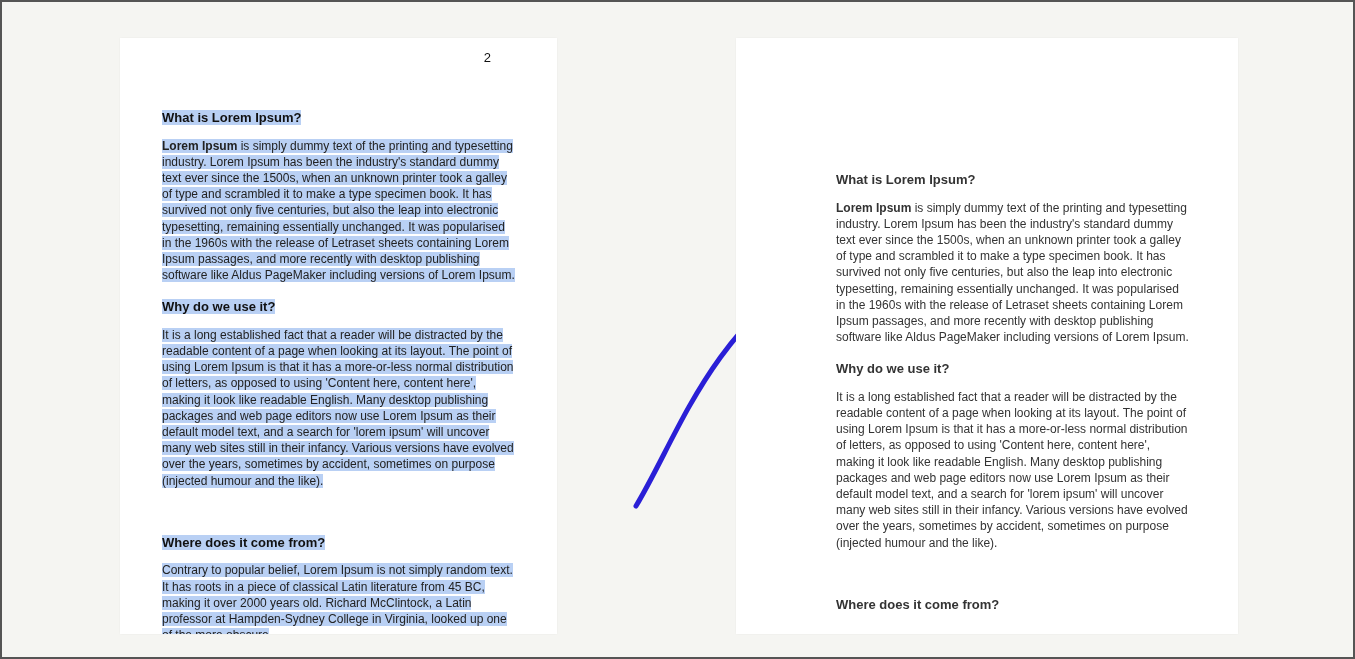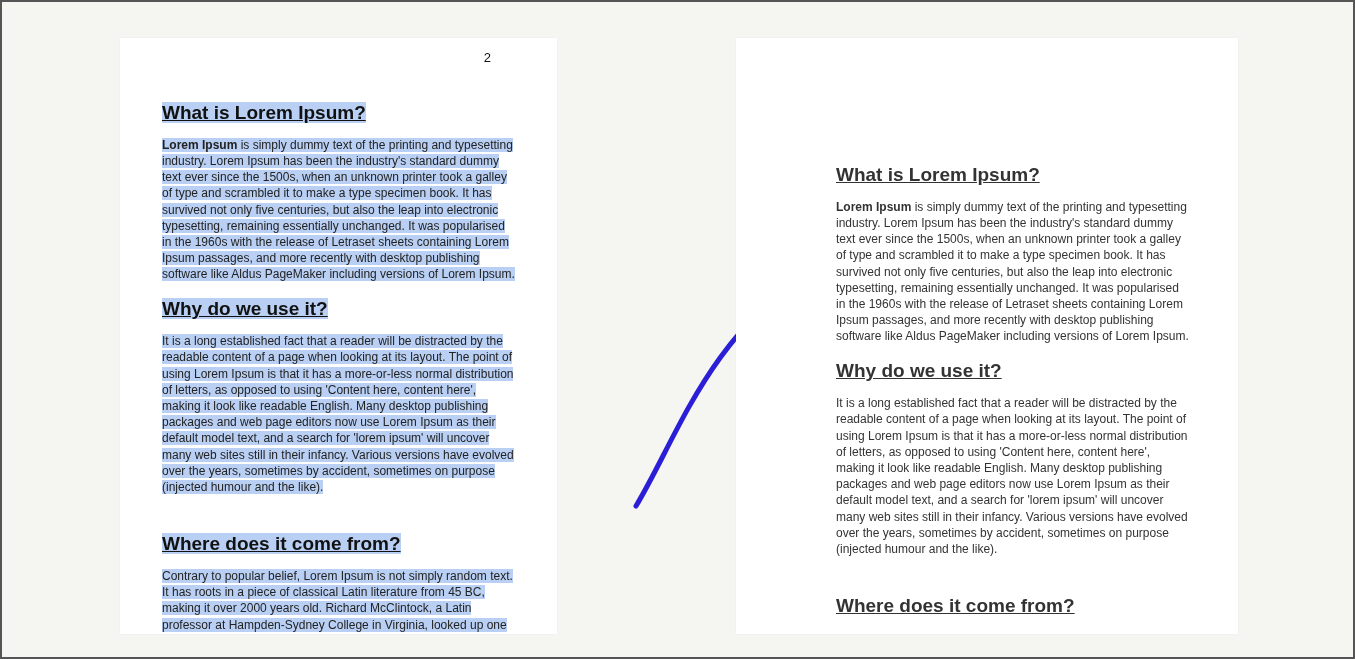--- a/index.html
+++ b/index.html
@@ -48,26 +48,25 @@
   .content{
     position:absolute;
     left:42px;
     right:42px;
     top:56px;
   }
   .page-right .content{
     left:100px; right:48px; top:118px;
   }
   h2{
-    font-size:19px;
+    font-size:13px;
     font-weight:bold;
-    margin:8px 0 12px 0;
+    margin:16px 0 12px 0;
     color:#111;
     line-height:1.2;
-    text-decoration:underline;
   }
   p{
     font-size:12px;
     line-height:1.35;
     margin:0 0 16px 0;
     color:#222;
   }
   .lead b{font-weight:bold;}
   .page-right p, .page-right h2{color:#333;}
   

